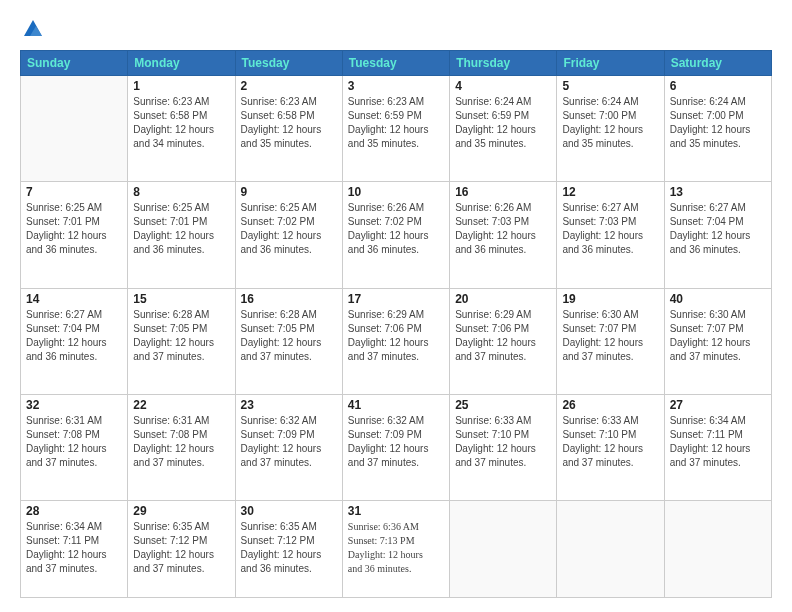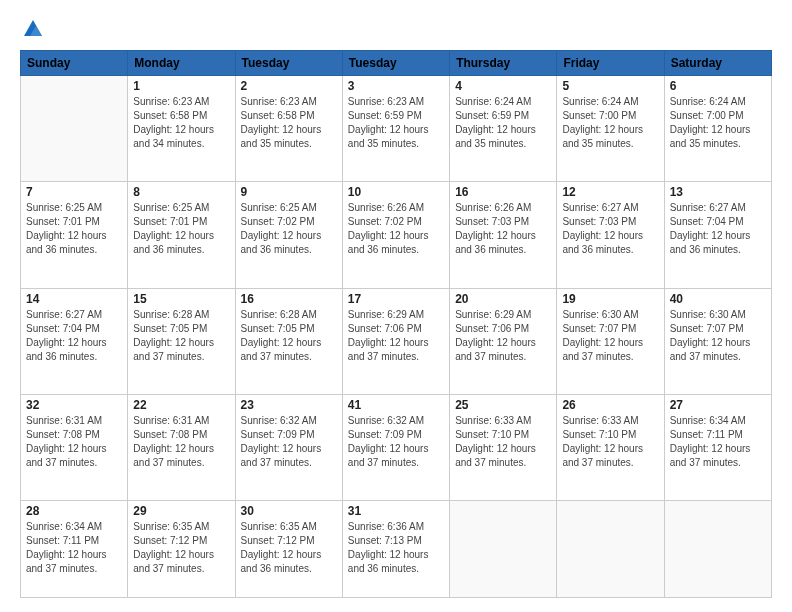--- a/index.html
+++ b/index.html
@@ -61,21 +61,21 @@
     }
     .calendar {
       flex: 1;
       border: 1px solid #ccc;
       border-collapse: collapse;
       width: 100%;
       table-layout: fixed;
     }
     .calendar th {
       background-color: #2e6db4;
-      color: #000000;
+      color: #5eead4;
       text-align: left;
       padding: 5px 6px;
       font-size: 12px;
       border: 1px solid #2560a0;
     }
     .calendar td {
       vertical-align: top;
       border: 1px solid #ccc;
       padding: 3px 5px;
       font-size: 9.5px;
@@ -351,21 +351,21 @@
           </td>
           <td>
             <div class="day-number">30</div>
             <div class="day-info" style="white-space: pre-line;">Sunrise: 6:35 AM
 Sunset: 7:12 PM
 Daylight: 12 hours
 and 36 minutes.</div>
           </td>
           <td>
             <div class="day-number">31</div>
-            <div class="day-info" style="white-space: pre-line;">Sunrise: 6:36 AM
+            <div class="day-info" style="white-space: pre-line; font-family: Liberation Serif, serif;">Sunrise: 6:36 AM
 Sunset: 7:13 PM
 Daylight: 12 hours
 and 36 minutes.</div>
           </td>
           <td class="empty-cell"></td>
           <td class="empty-cell"></td>
           <td class="empty-cell"></td>
         </tr>
       </tbody>
   </table>

